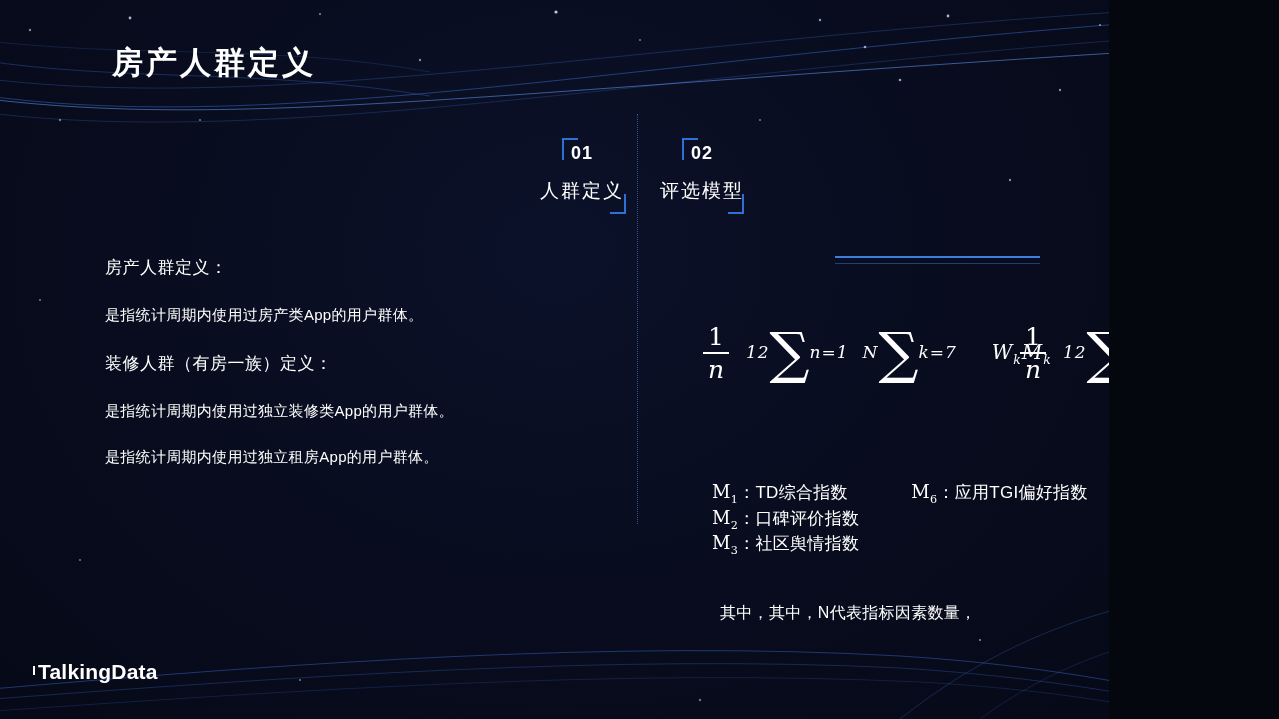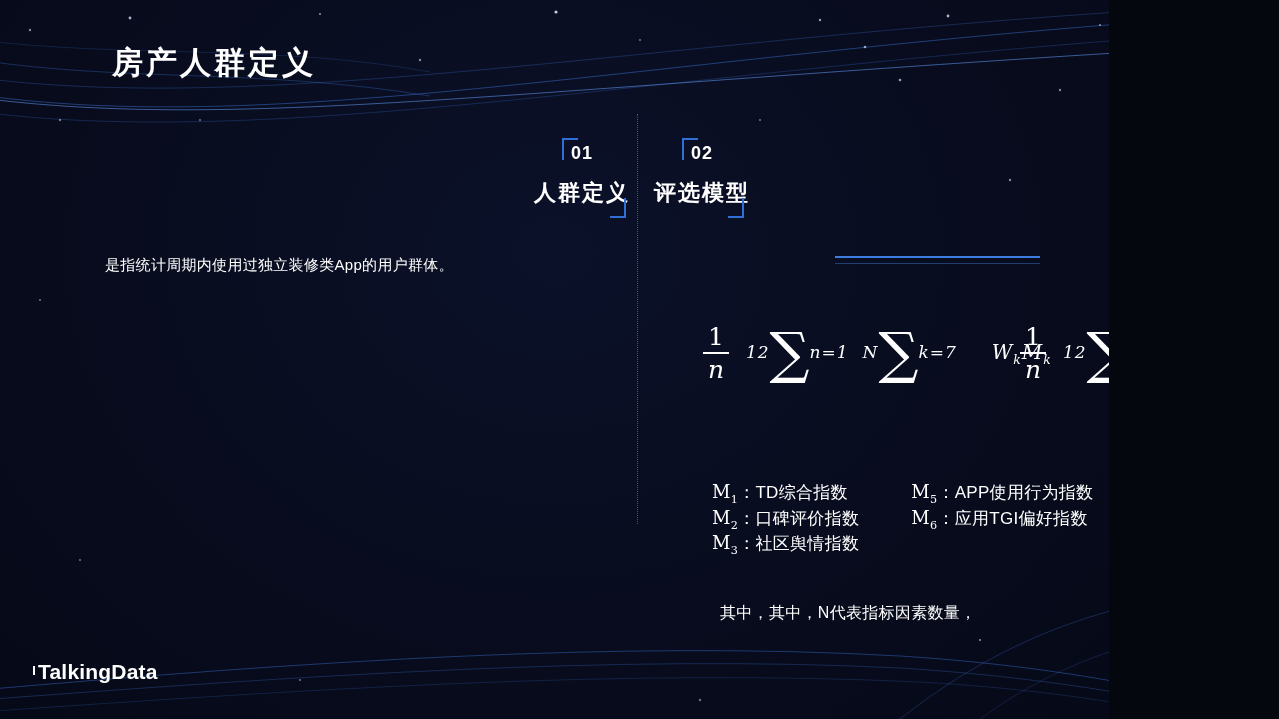--- a/index.html
+++ b/index.html
@@ -20,21 +20,21 @@
     position:absolute; left:637px; top:114px; height:410px; width:0;
     border-left:1px dotted rgba(80,130,210,0.6);
   }
 
   .step { position:absolute; top:138px; text-align:center; }
   .step-num-wrap { position:relative; display:inline-block; padding:5px 9px 6px; margin-bottom:8px; }
   .step-num { font-size:18px; font-weight:bold; letter-spacing:1px; }
   .corner { position:absolute; }
   .corner-tl { left:0; top:0; width:14px; height:20px; border-left:2px solid #2f6fd6; border-top:2px solid #2f6fd6; }
   .corner-br { right:10px; bottom:-10px; width:14px; height:18px; border-right:2px solid #2f6fd6; border-bottom:2px solid #2f6fd6; }
-  .step-label { font-size:22px; font-weight:bold; letter-spacing:2px; }
+  .step-label { font-size:19px; font-weight:normal; letter-spacing:2px; }
 
   .definitions { position:absolute; left:105px; top:256px; }
   .def-heading { font-size:17px; margin-bottom:27px; letter-spacing:0.5px; }
   .def-body { font-size:15px; margin-bottom:27px; letter-spacing:0.3px; }
 
   .hline1 { position:absolute; left:835px; top:256px; width:205px; height:2px; background:#3d7de0; }
   .hline2 { position:absolute; left:835px; top:263px; width:205px; height:1px; background:rgba(61,125,224,0.45); }
 
   .formula {
     position:absolute; display:flex; align-items:center;
@@ -135,21 +135,25 @@
   <div class="step" style="left:650px; width:104px;">
     <div class="step-num-wrap">
       <span class="corner corner-tl"></span>
       <span class="step-num">02</span>
     </div>
     <div class="step-label">评选模型</div>
     <span class="corner corner-br"></span>
   </div>
 
   <div class="definitions">
+    <div class="def-heading">房产人群定义：</div>
+    <div class="def-body">是指统计周期内使用过房产类App的用户群体。</div>
+    <div class="def-heading">装修人群（有房一族）定义：</div>
     <div class="def-body">是指统计周期内使用过独立装修类App的用户群体。</div>
+    <div class="def-body">是指统计周期内使用过独立租房App的用户群体。</div>
   </div>
 
   <div class="hline1"></div>
   <div class="hline2"></div>
 
   <div class="formula formula-main">
     <span class="frac">
       <span class="num">1</span>
       <span class="den">n</span>
     </span>
@@ -180,21 +184,20 @@
 
   <div class="index-var">i</div>
 
   <div class="legend">
     <div class="legend-col">
       <div class="legend-row"><span class="lvar"><span>M</span><sub>1</sub></span><span>：TD综合指数</span></div>
       <div class="legend-row"><span class="lvar"><span>M</span><sub>2</sub></span><span>：口碑评价指数</span></div>
       <div class="legend-row"><span class="lvar"><span>M</span><sub>3</sub></span><span>：社区舆情指数</span></div>
     </div>
     <div class="legend-col">
-      <div class="legend-row"><span class="lvar"><span>M</span><sub>5</sub></span><span>：APP使用行为指数</span></div>
       <div class="legend-row"><span class="lvar"><span>M</span><sub>6</sub></span><span>：应用TGI偏好指数</span></div>
     </div>
   </div>
 
   <div class="notes">
     <div>其中，其中，N代表指标因素数量，</div>
   </div>
 
   <div class="logo">
     <span class="logo-tick"></span><span>TalkingData</span>

